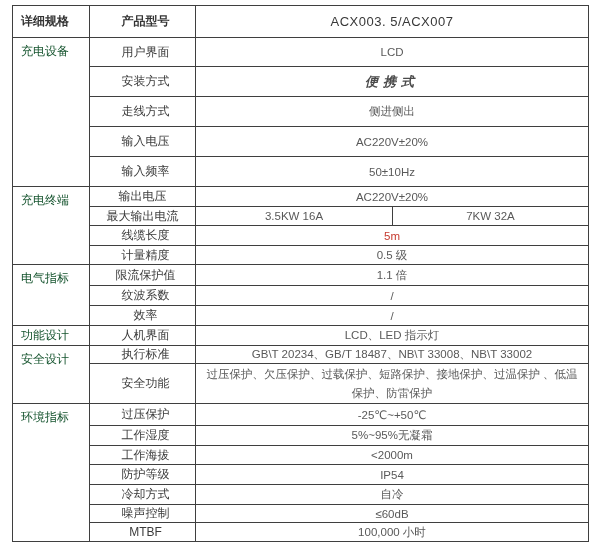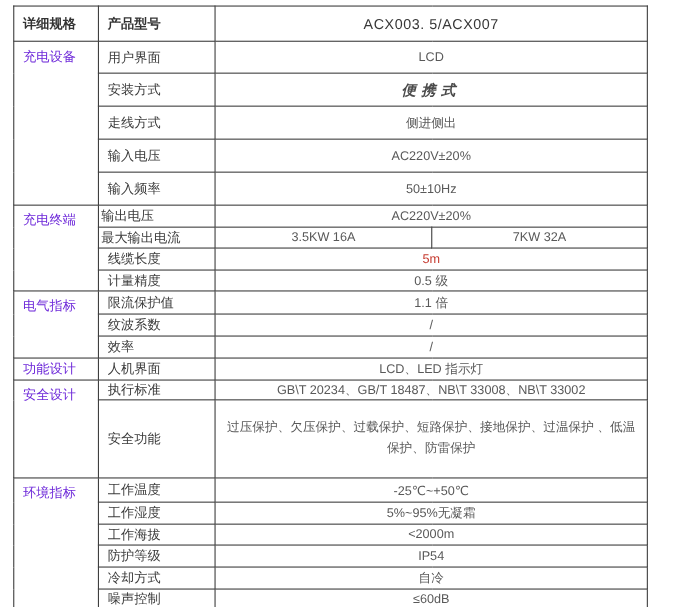--- a/index.html
+++ b/index.html
@@ -22,39 +22,39 @@
   }
   table.spec td {
     border: 1px solid #3f3f3f;
     overflow: hidden;
     white-space: nowrap;
     box-sizing: border-box;
   }
   
   td.sec {
     font-size: 12px;
-    color: #6d28d9;
+    color: #14532d;
     text-align: left;
     vertical-align: top;
     padding: 5px 2px 0 8px;
   }
   td.sec.mid {
     vertical-align: middle;
     padding-top: 0;
   }
   
   td.lbl {
     font-size: 12px;
     color: #3b3b3b;
-    text-align: left;
+    text-align: center;
     vertical-align: middle;
     padding: 0 2px 0 8px;
   }
   td.lbl.ctr {
-    text-align: left;
+    text-align: center;
     padding-left: 2px;
   }
   
   td.val {
     font-size: 11.5px;
     color: #595959;
     text-align: center;
     vertical-align: middle;
     padding: 0 4px;
   }
@@ -71,21 +71,21 @@
     letter-spacing: 5px;
     color: #4a4a4a;
     font-weight: bold;
   }
   td.val.red {
     color: #c63a2f;
   }
   td.val.wrap {
     white-space: normal;
     line-height: 19px;
-    padding: 16px 6px;
+    padding: 0 6px;
     margin-top: 16px;
   }
   tr.hdr td.sec, tr.hdr td.lbl {
     font-weight: bold;
     color: #333333;
   }
 </style>
 </head>
 <body>
 
@@ -164,21 +164,21 @@
         <td class="sec" rowspan="2">安全设计</td>
         <td class="lbl">执行标准</td>
         <td class="val" colspan="2">GB\T 20234、GB/T 18487、NB\T 33008、NB\T 33002</td>
       </tr>
       <tr style="height:40px">
         <td class="lbl">安全功能</td>
         <td class="val wrap" colspan="2">过压保护、欠压保护、过载保护、短路保护、接地保护、过温保护 、低温保护、防雷保护</td>
       </tr>
       <tr style="height:22px">
         <td class="sec" rowspan="7">环境指标</td>
-        <td class="lbl">工作温度</td>
+        <td class="lbl">过压保护</td>
         <td class="val" colspan="2">-25℃~+50℃</td>
       </tr>
       <tr style="height:20px">
         <td class="lbl">工作湿度</td>
         <td class="val" colspan="2">5%~95%无凝霜</td>
       </tr>
       <tr style="height:19px">
         <td class="lbl">工作海拔</td>
         <td class="val" colspan="2">&lt;2000m</td>
       </tr>

